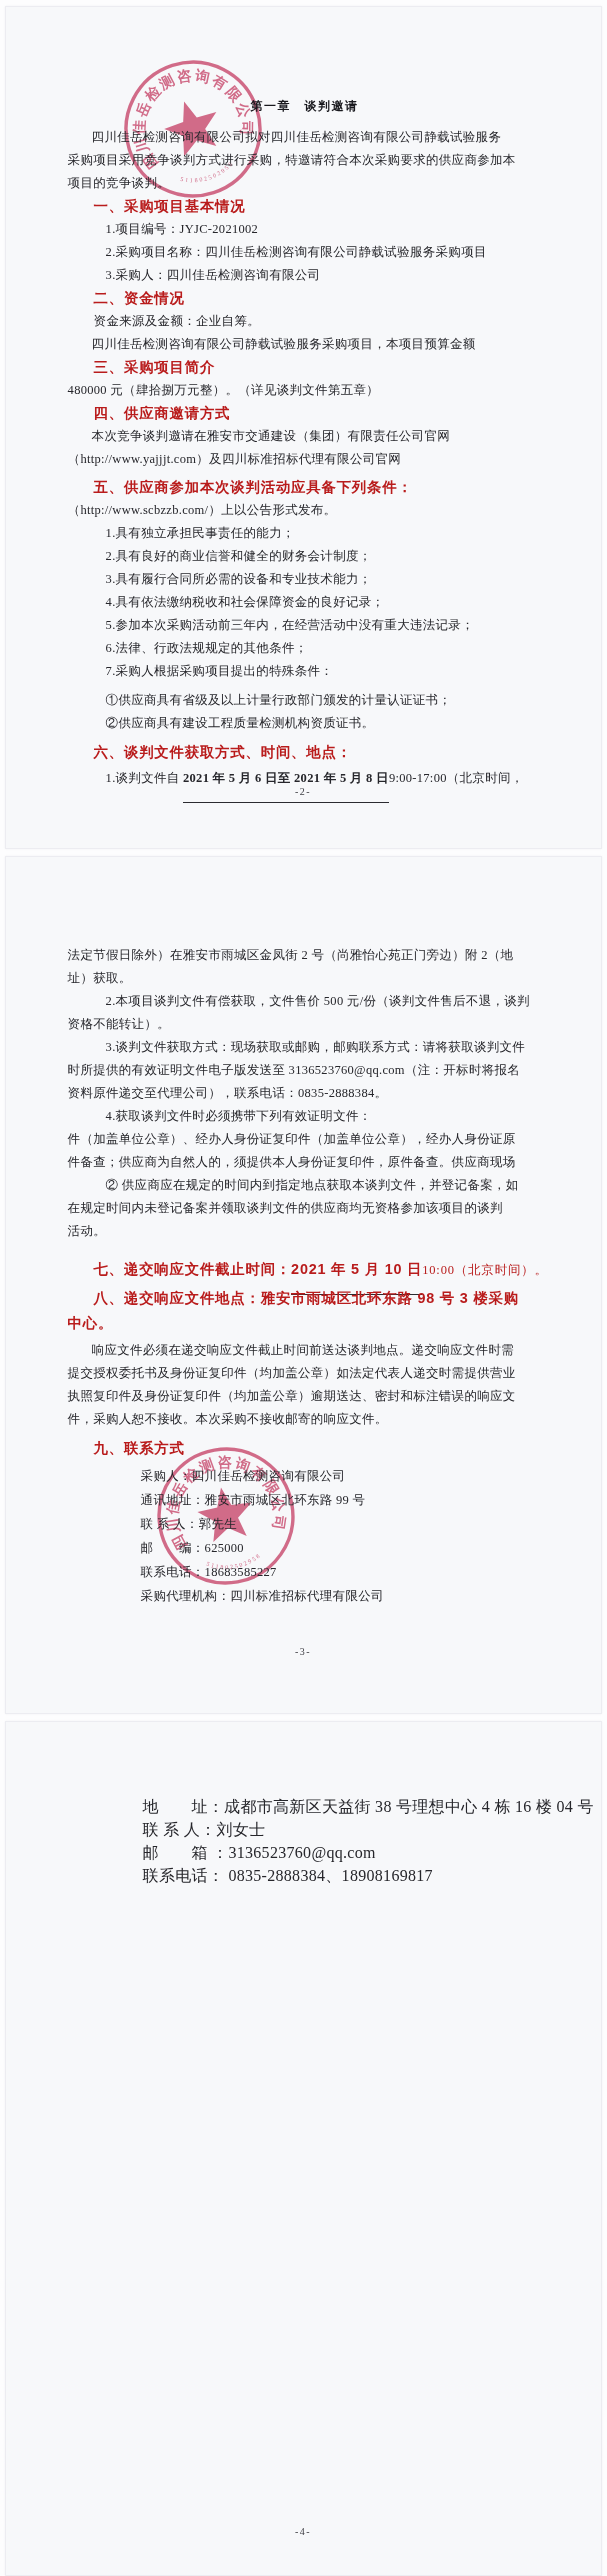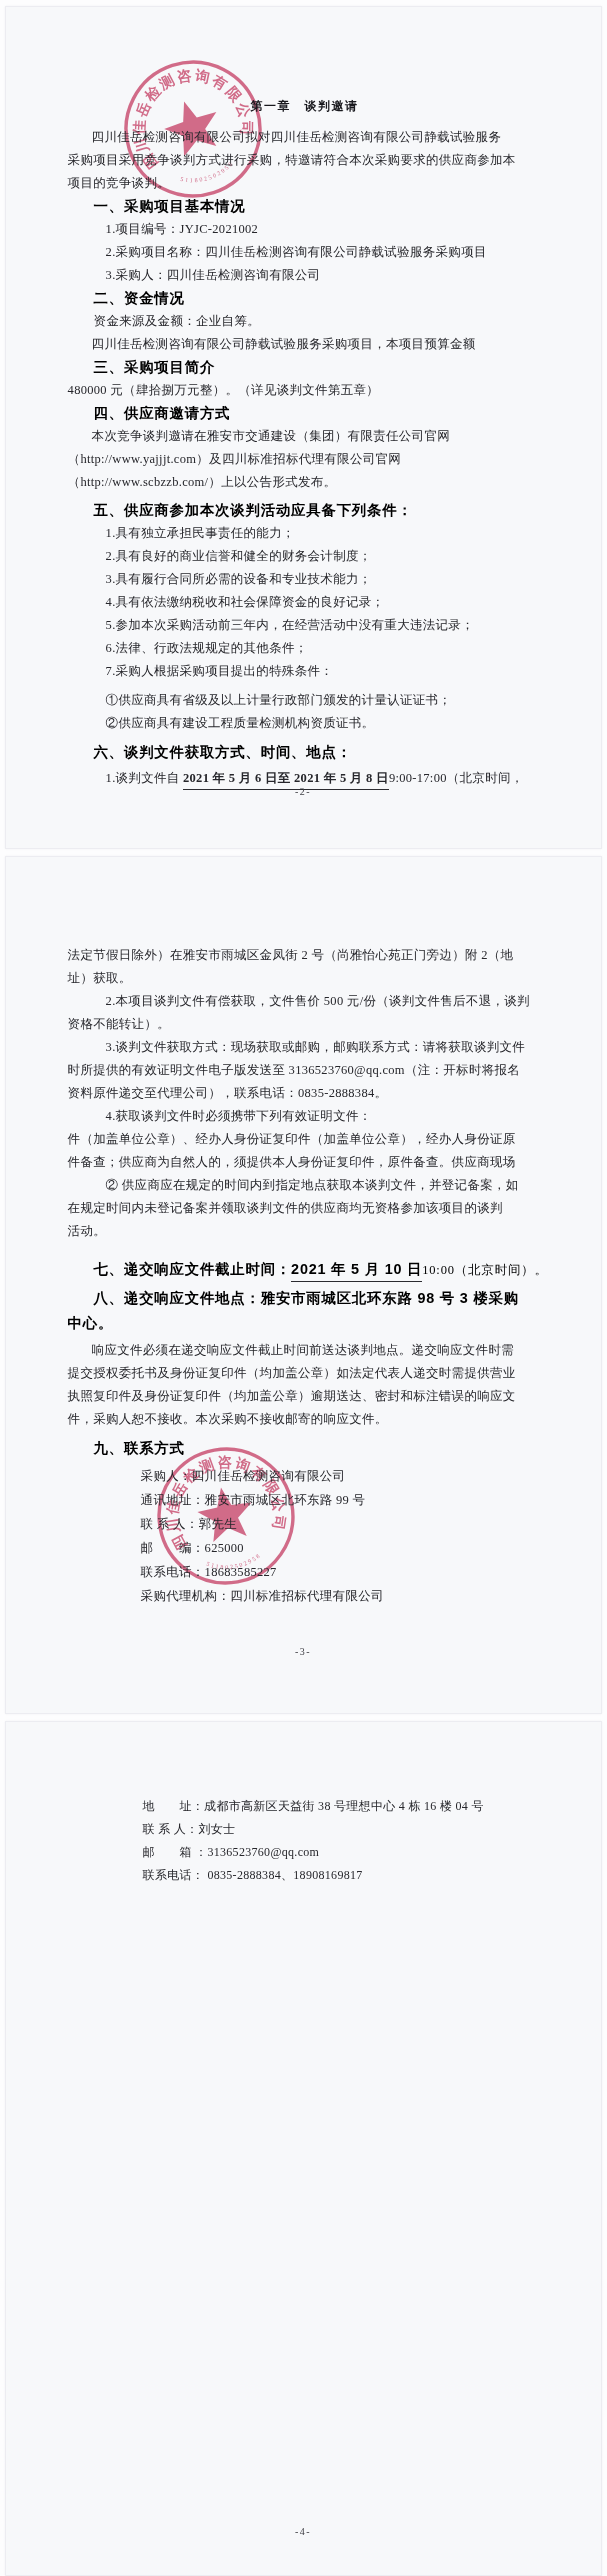--- a/index.html
+++ b/index.html
@@ -13,33 +13,33 @@
   #p2{top:856px;height:858px;}
   #p3{top:1721px;height:855px;}
   .content{padding:0 59px 0 62px;position:relative;}
   #p2 .content{padding-top:87px;}
   #p3 .content{padding-top:73px;}
   .ln{line-height:23px;font-size:12.5px;letter-spacing:0.3px;white-space:nowrap;}
   .t-ind{text-indent:24px;}
   .t-item{padding-left:38px;}
   .t-sub{padding-left:26px;}
   .t-h{padding-left:26px;font-family:"Liberation Sans","DejaVu Sans",sans-serif;
-       font-weight:700;font-size:14.4px;letter-spacing:0.8px;color:#000000;line-height:23px;}
+       font-weight:700;font-size:14.4px;letter-spacing:0.8px;color:#b91c1c;line-height:23px;}
   .t-c{padding-left:73px;line-height:24px;}
-  .t-c3{padding-left:75px;line-height:23px;font-size:12px;}
+  .t-c3{padding-left:75px;line-height:23px;font-size:16px;}
   .mt6{margin-top:4.6px;}
   .mt8{margin-top:6px;}
   .mt20{margin-top:15px;}
   .mt7{margin-top:5.3px;}
   .mt3{margin-top:2.3px;font-family:Liberation Mono, monospace;}
   .mt4{margin-top:3px;}
   .title{margin-top:87px;margin-bottom:8.4px;text-align:center;
          font-family:"Liberation Sans","DejaVu Sans",sans-serif;font-weight:700;
          font-size:12px;letter-spacing:1.5px;line-height:24px;color:#18181d;}
-  .u{border-bottom:1.2px solid #2b2b30;padding-bottom:4px;font-weight:700;}
+  .u{border-bottom:1.2px solid #2b2b30;padding-bottom:17px;font-weight:700;}
   .tail{font-weight:400;}
   .pageno{position:absolute;left:0;right:0;text-align:center;font-size:10px;
           letter-spacing:1.5px;color:#3c3c42;}
   #p1 .pageno{top:779px;}
   #p2 .pageno{top:789px;}
   #p3 .pageno{top:804px;}
   .stamp{position:absolute;mix-blend-mode:multiply;opacity:.8;pointer-events:none;}
   #stamp1{left:111px;top:46px;}
   #stamp2{left:144px;top:583px;}
 </style>
@@ -77,22 +77,22 @@
       <div class="ln t-item">2.采购项目名称：四川佳岳检测咨询有限公司静载试验服务采购项目</div>
       <div class="ln t-item">3.采购人：四川佳岳检测咨询有限公司</div>
       <div class="ln t-h">二、资金情况</div>
       <div class="ln t-sub">资金来源及金额：企业自筹。</div>
       <div class="ln t-ind">四川佳岳检测咨询有限公司静载试验服务采购项目，本项目预算金额</div>
       <div class="ln t-h">三、采购项目简介</div>
       <div class="ln">480000 元（肆拾捌万元整）。（详见谈判文件第五章）</div>
       <div class="ln t-h">四、供应商邀请方式</div>
       <div class="ln t-ind">本次竞争谈判邀请在雅安市交通建设（集团）有限责任公司官网</div>
       <div class="ln">（http://www.yajjjt.com）及四川标准招标代理有限公司官网</div>
+      <div class="ln t-h mt6">五、供应商参加本次谈判活动应具备下列条件：</div>
       <div class="ln">（http://www.scbzzb.com/）上以公告形式发布。</div>
-      <div class="ln t-h mt6">五、供应商参加本次谈判活动应具备下列条件：</div>
       <div class="ln t-item">1.具有独立承担民事责任的能力；</div>
       <div class="ln t-item">2.具有良好的商业信誉和健全的财务会计制度；</div>
       <div class="ln t-item">3.具有履行合同所必需的设备和专业技术能力；</div>
       <div class="ln t-item">4.具有依法缴纳税收和社会保障资金的良好记录；</div>
       <div class="ln t-item">5.参加本次采购活动前三年内，在经营活动中没有重大违法记录；</div>
       <div class="ln t-item">6.法律、行政法规规定的其他条件；</div>
       <div class="ln t-item">7.采购人根据采购项目提出的特殊条件：</div>
       <div class="ln t-item mt8">①供应商具有省级及以上计量行政部门颁发的计量认证证书；</div>
       <div class="ln t-item">②供应商具有建设工程质量检测机构资质证书。</div>
       <div class="ln t-h mt8">六、谈判文件获取方式、时间、地点：</div>

